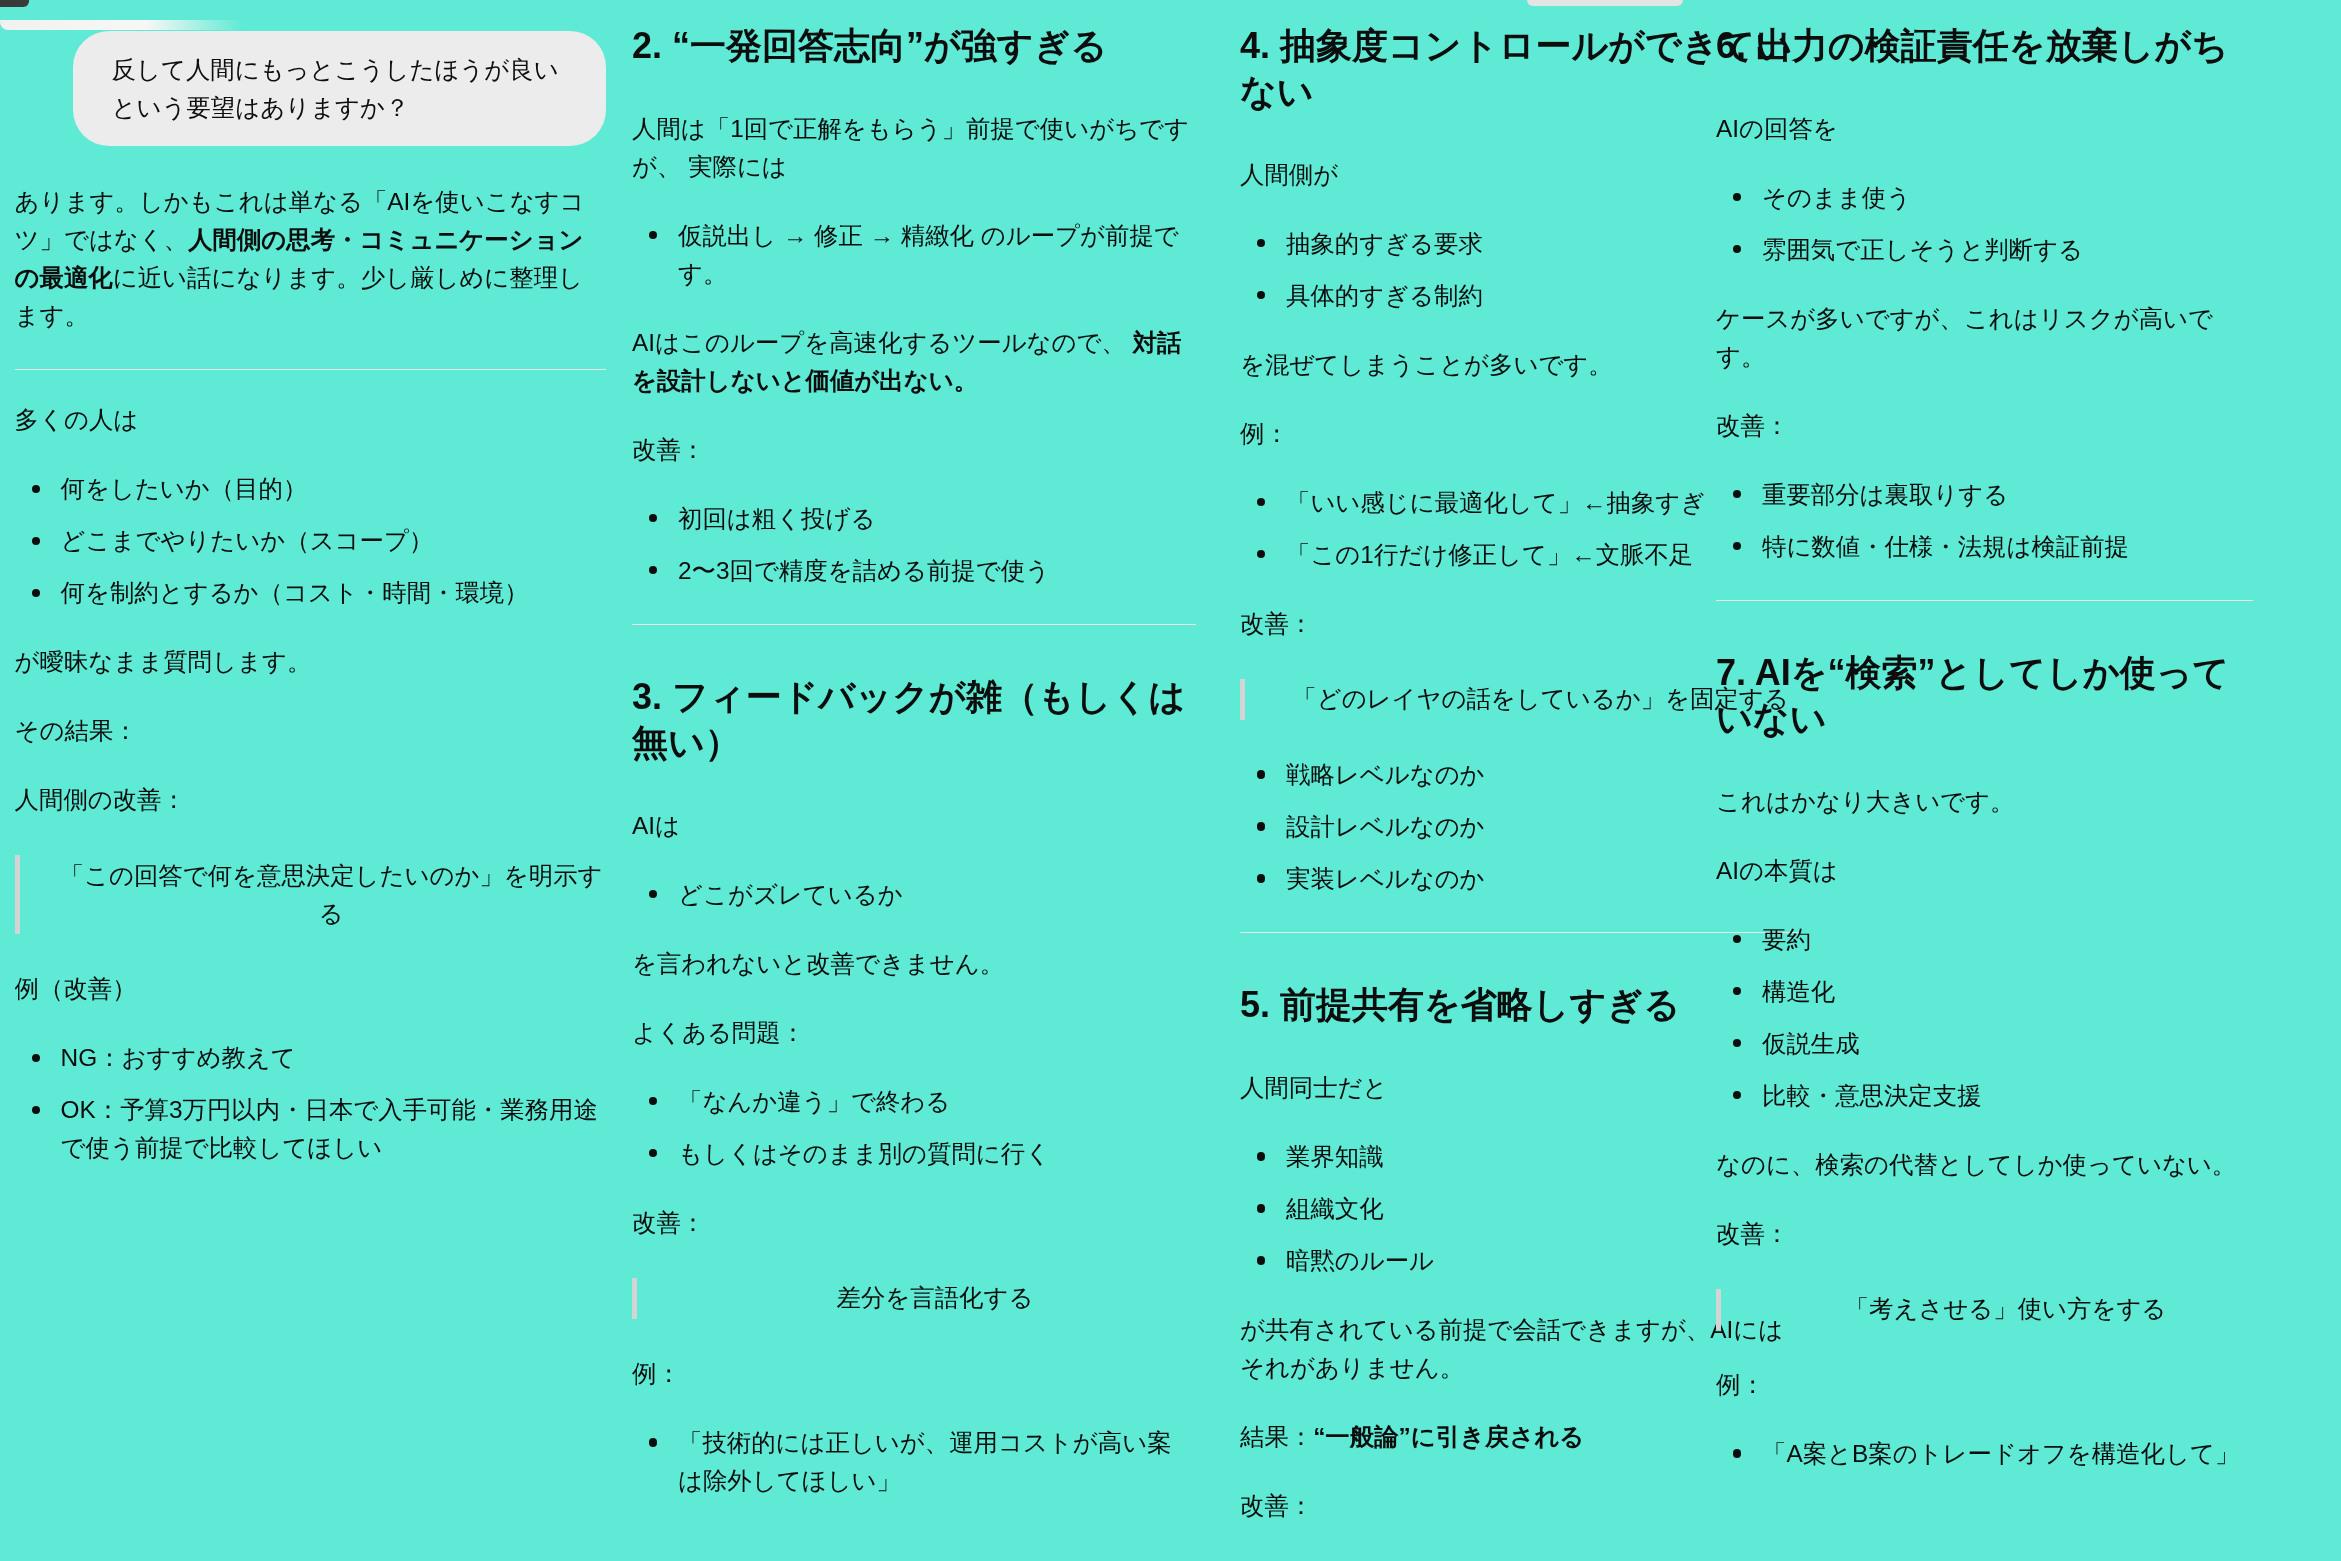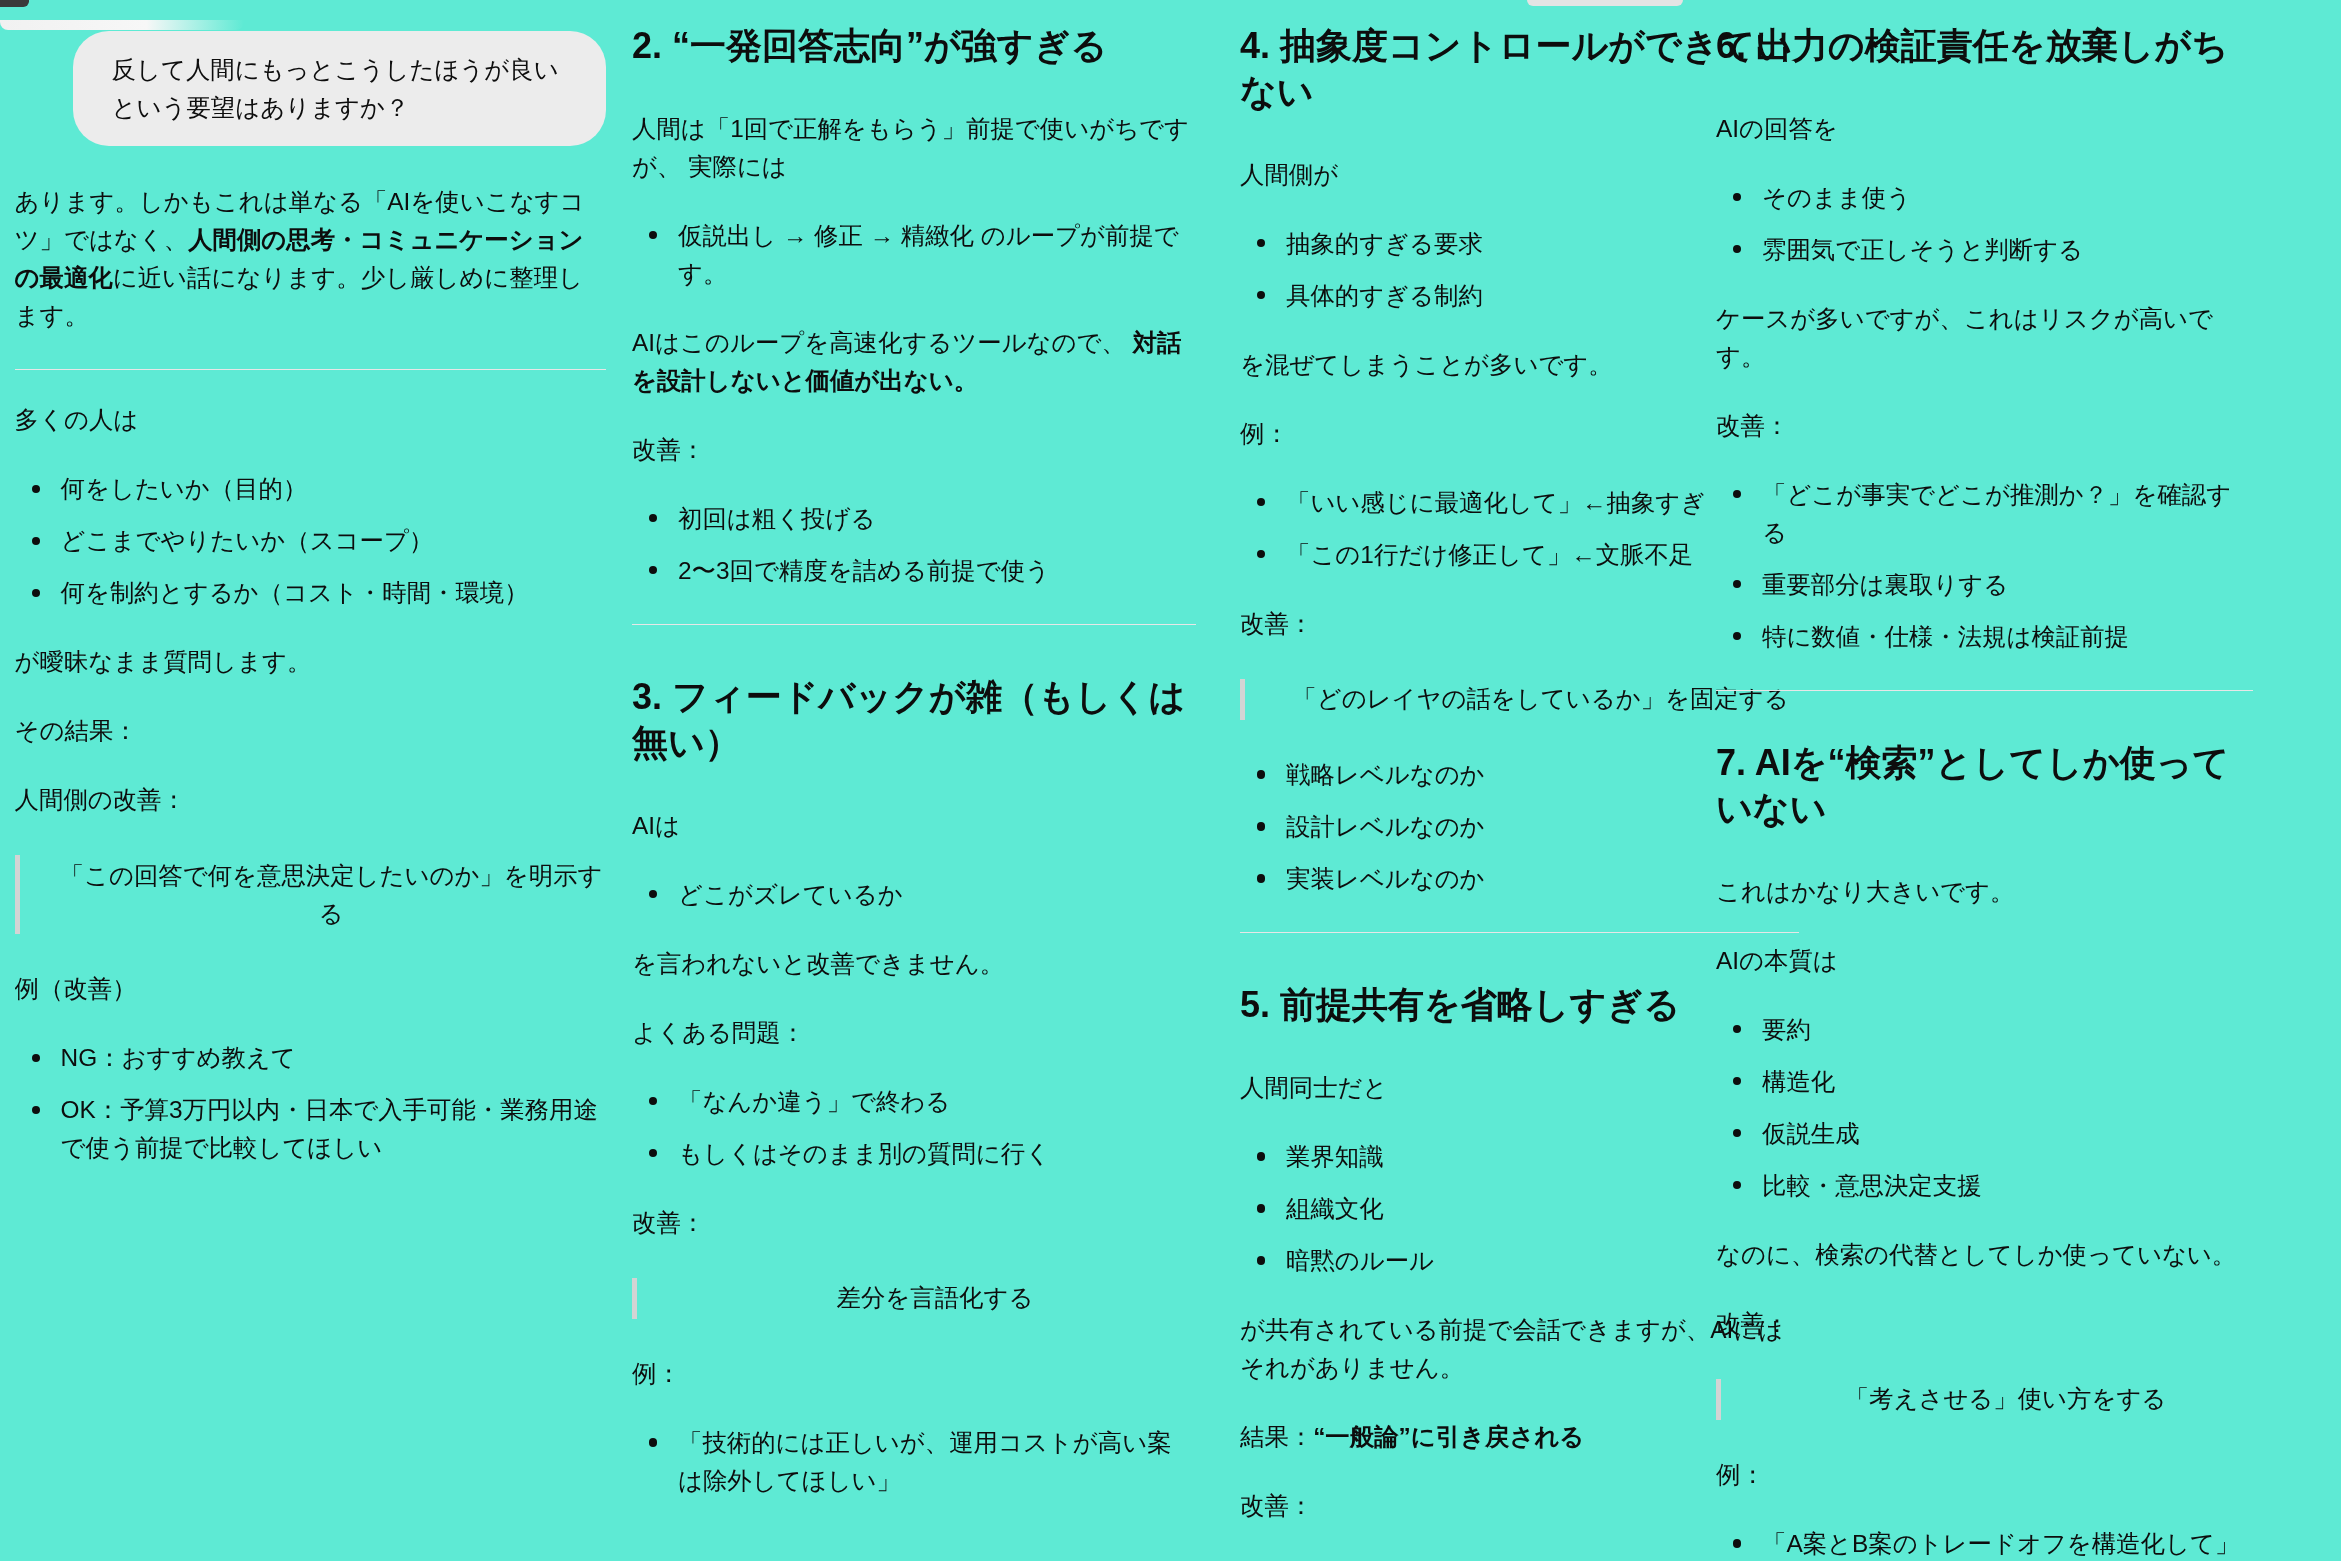--- a/index.html
+++ b/index.html
@@ -152,21 +152,20 @@
   <div id="col-3" class="col">
       <h3>6. 出力の検証責任を放棄しがち</h3>
       <p><span>AIの回答を</span></p>
       <ul>
         <li><span>そのまま使う</span></li>
         <li><span>雰囲気で正しそうと判断する</span></li>
       </ul>
       <p><span>ケースが多いですが、これはリスクが高いです。</span></p>
       <p><span>改善：</span></p>
       <ul>
-        <li><span>「どこが事実でどこが推測か？」を確認する</span></li>
         <li><span>重要部分は裏取りする</span></li>
         <li><span>特に数値・仕様・法規は検証前提</span></li>
       </ul>
       <hr>
       <h3>7. AIを“検索”としてしか使っていない</h3>
       <p><span>これはかなり大きいです。</span></p>
       <p><span>AIの本質は</span></p>
       <ul>
         <li><span>要約</span></li>
         <li><span>構造化</span></li>

